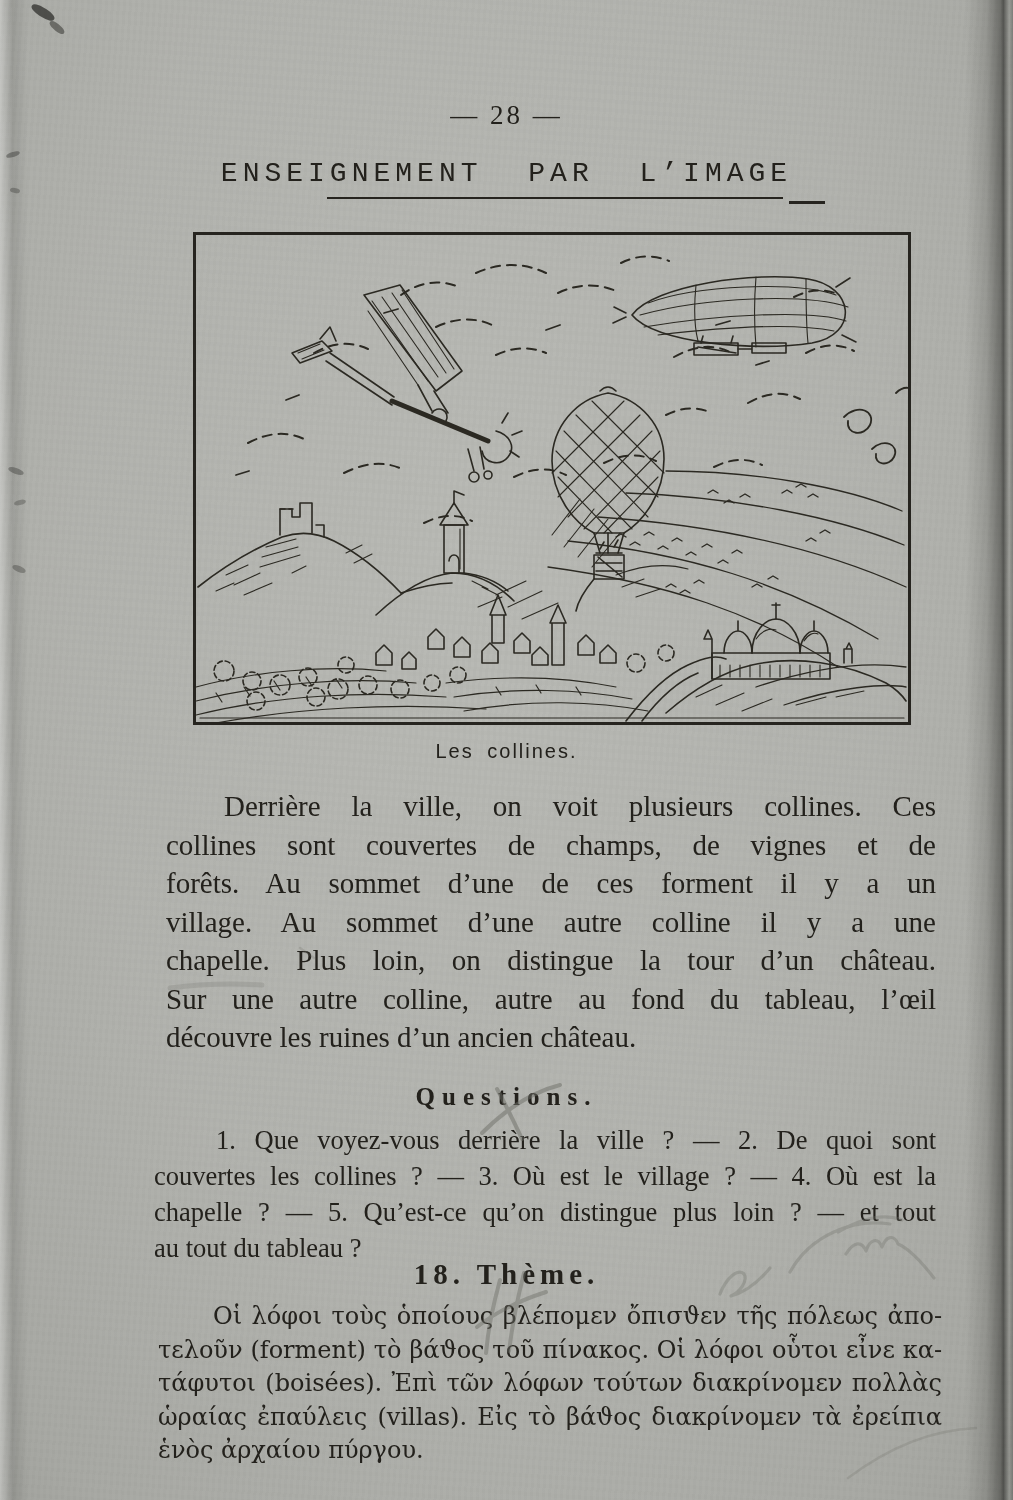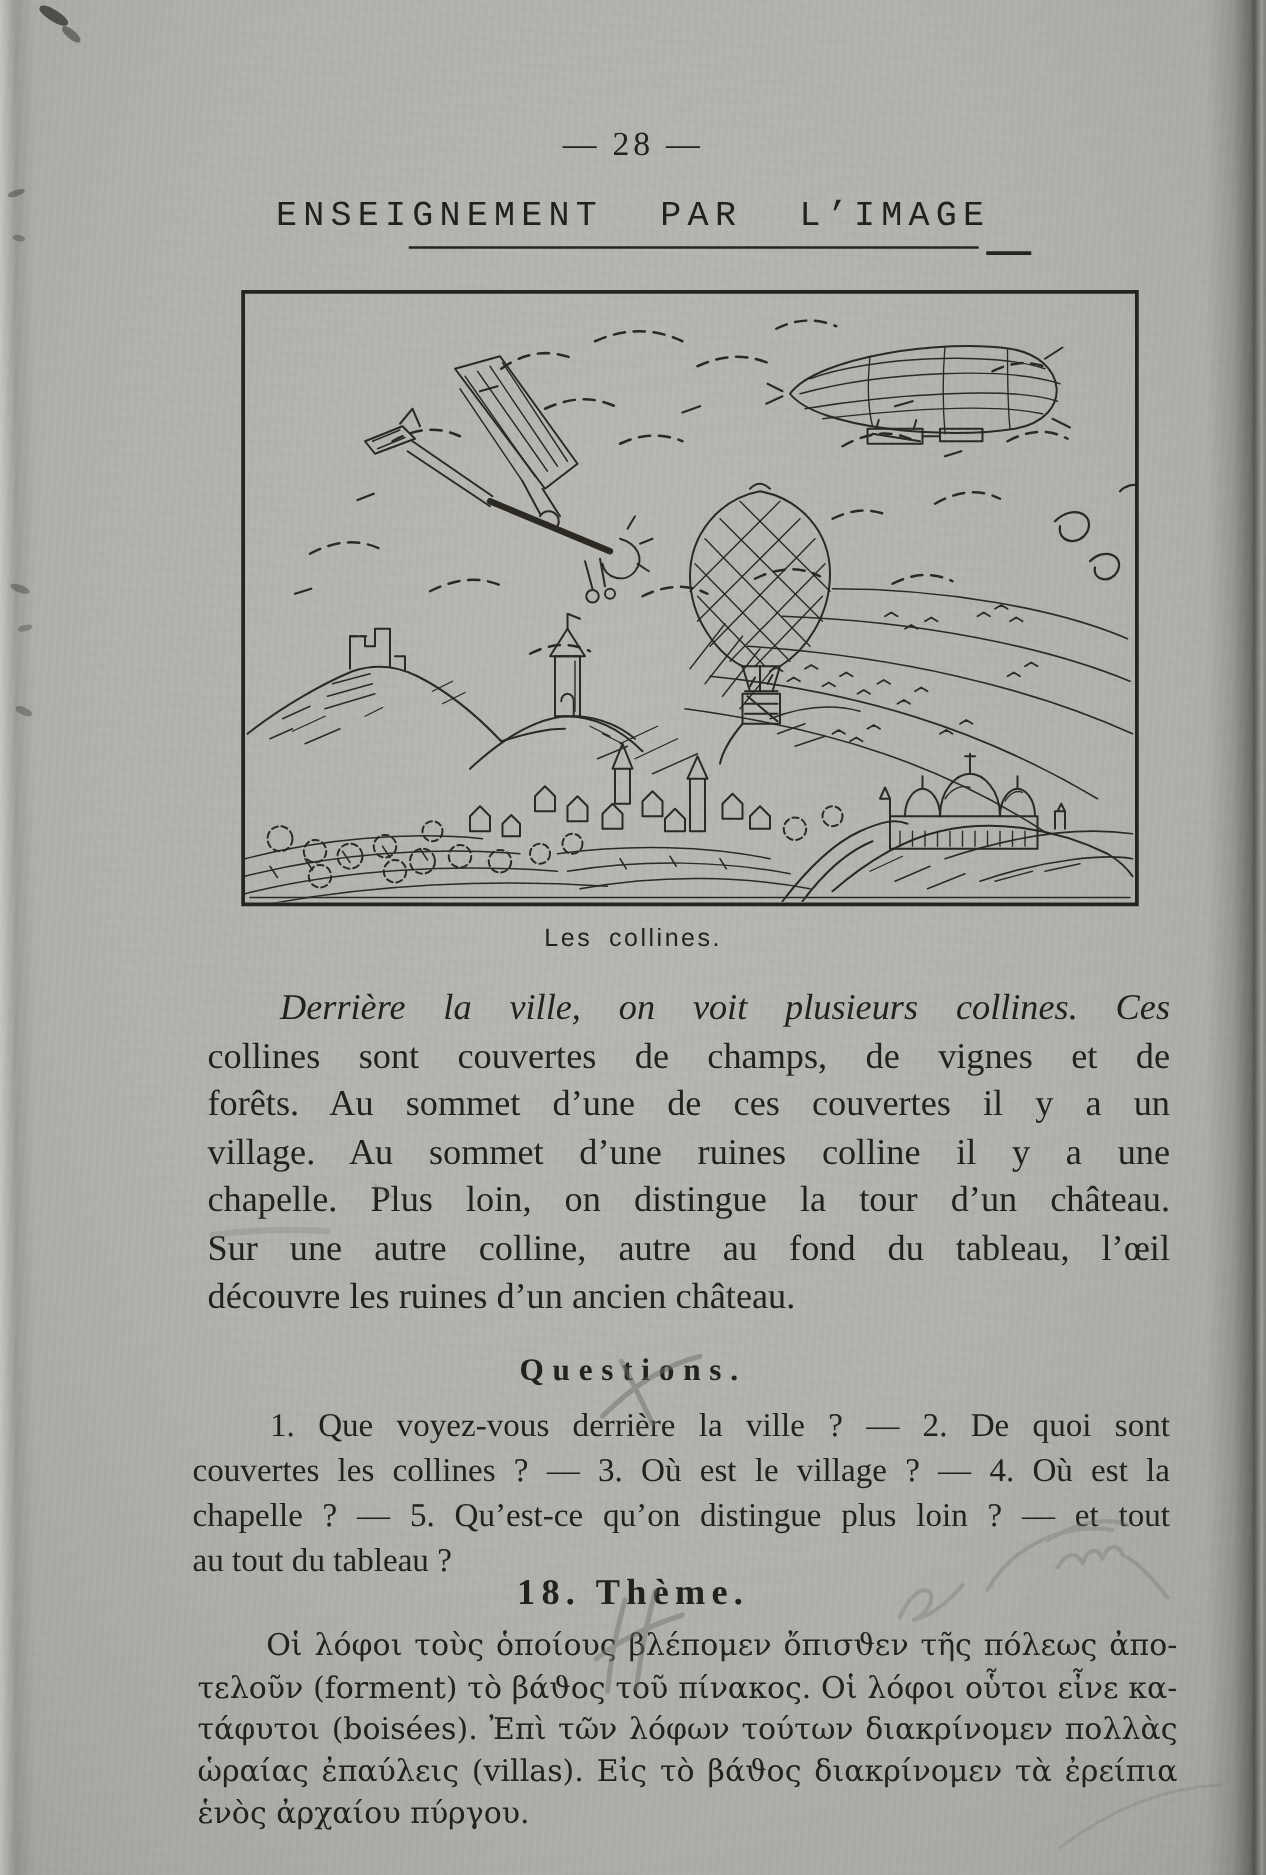--- a/index.html
+++ b/index.html
@@ -36,21 +36,21 @@
 
   .lesson{position:absolute;top:787px;left:166px;width:770px;
     font-size:29px;line-height:38.5px;}
   .questions-body{position:absolute;top:1122px;left:154px;width:782px;
     font-size:26.5px;line-height:36px;}
   .greek{position:absolute;top:1300px;left:158px;width:784px;
     font-family:"DejaVu Serif",serif;font-size:24px;line-height:33.5px;}
 
   .jline{text-align:justify;text-align-last:justify;white-space:nowrap;}
   .jline.lastline{text-align-last:left;white-space:normal;}
-  .lesson .jline.indent{text-indent:58px;font-style:italic;}
+  .lesson .jline.indent{text-indent:58px;}
   .questions-body .jline.indent{text-indent:62px;}
   .greek .jline.indent{text-indent:55px;}
 
   .subhead{position:absolute;left:0;width:100%;text-align:center;font-weight:700;}
   .q-head{top:1083px;font-size:25px;letter-spacing:7px;}
   .t-head{top:1258px;font-size:29px;letter-spacing:5px;}
 
   .pencil-layer{position:absolute;top:0;left:0;width:1013px;height:1500px;pointer-events:none;}
 </style>
 </head>
@@ -252,22 +252,22 @@
         </g>
       </g>
     </svg>
   </div>
 
   <div class="caption">Les collines.</div>
 
   <div class="lesson">
       <div class="jline indent">Derrière la ville, on voit plusieurs collines. Ces</div>
       <div class="jline">collines sont couvertes de champs, de vignes et de</div>
-      <div class="jline">forêts. Au sommet d’une de ces couvertes il y a un</div>
-      <div class="jline">village. Au sommet d’une ruines colline il y a une</div>
+      <div class="jline">forêts. Au sommet d’une de ces forment il y a un</div>
+      <div class="jline">village. Au sommet d’une autre colline il y a une</div>
       <div class="jline">chapelle. Plus loin, on distingue la tour d’un château.</div>
       <div class="jline">Sur une autre colline, autre au fond du tableau, l’œil</div>
       <div class="jline lastline">découvre les ruines d’un ancien château.</div>
     </div>
 
   <div class="subhead q-head">Questions.</div>
   <div class="questions-body">
       <div class="jline indent">1. Que voyez-vous derrière la ville ? — 2. De quoi sont</div>
       <div class="jline">couvertes les collines ? — 3. Où est le village ? — 4. Où est la</div>
       <div class="jline">chapelle ? — 5. Qu’est-ce qu’on distingue plus loin ? — et tout</div>

